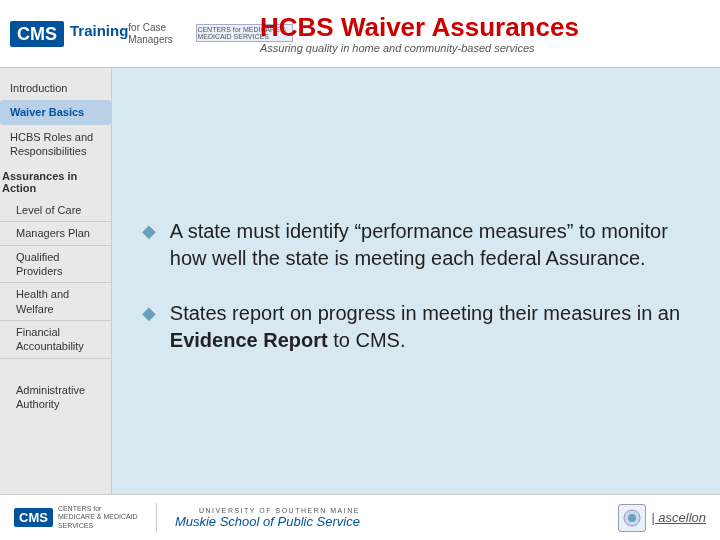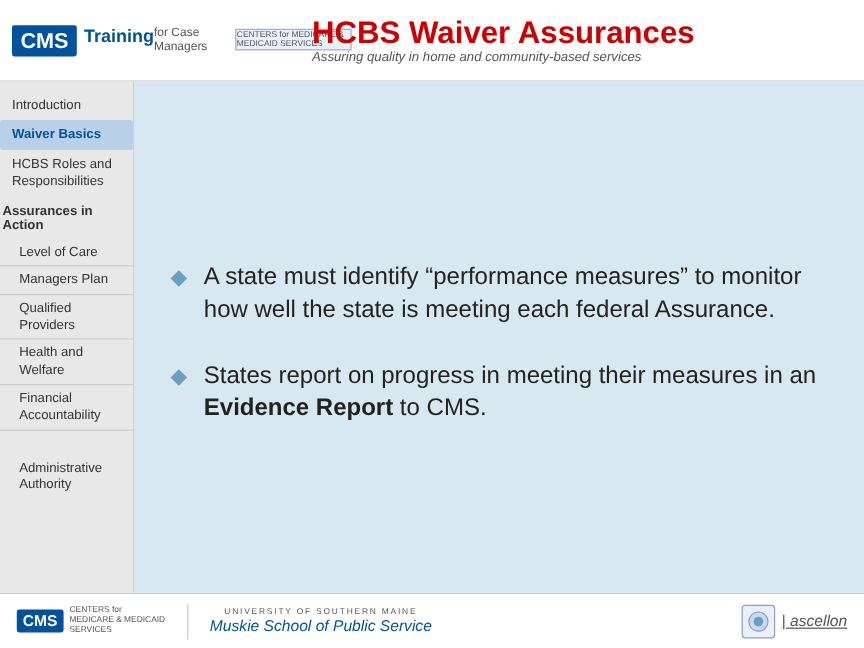--- a/index.html
+++ b/index.html
@@ -196,21 +196,21 @@
       line-height: 1.2;
     }
     .footer-divider {
       width: 1px;
       height: 30px;
       background: #ccc;
     }
     .footer-usm {
       display: flex;
       flex-direction: column;
-      align-items: center;
+      align-items: flex-end;
     }
     .footer-usm-top {
       font-size: 7px;
       letter-spacing: 1.5px;
       color: #555;
       text-transform: uppercase;
     }
     .footer-usm-main {
       font-size: 13px;
       color: #00529b;

